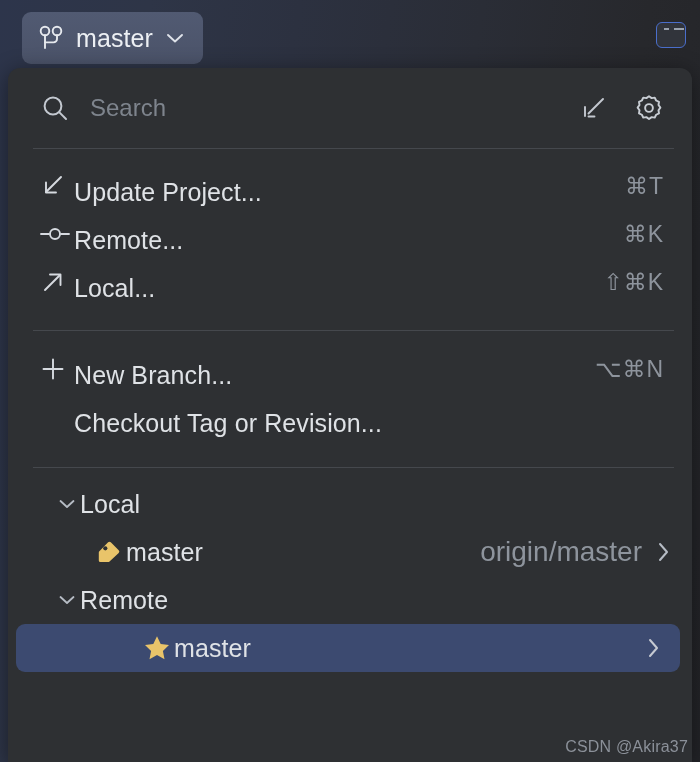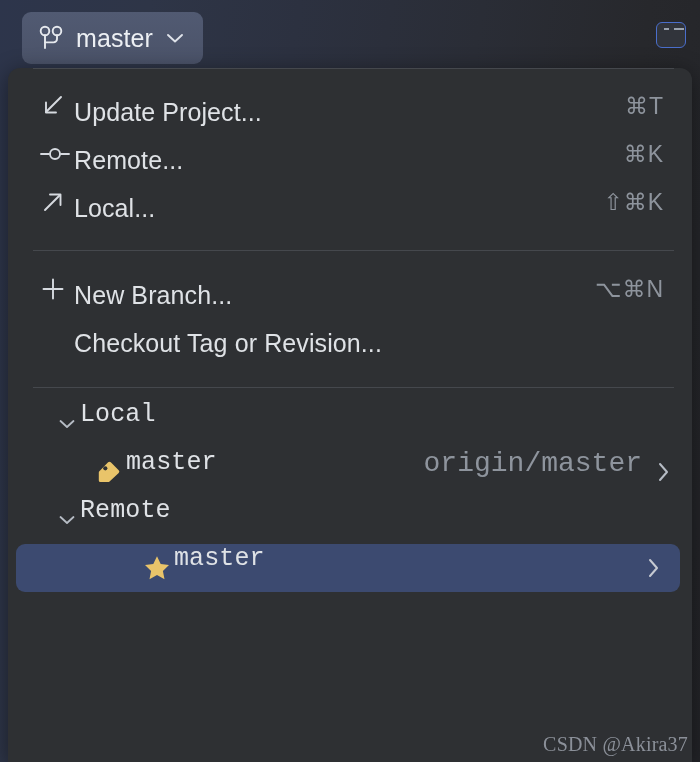--- a/index.html
+++ b/index.html
@@ -145,24 +145,24 @@
     white-space: nowrap;
   }
 
   .grp-a { padding-top: 13px; }
   .grp-b { padding-top: 14px; }
   .grp-c { padding-top: 12px; }
 
   
   .tree {
     display: flex;
+    align-items: center;
     height: 48px;
     cursor: default;
     padding-right: 20px;
-    font-family: Liberation Mono, monospace;
   }
   .tree .chev {
     width: 26px;
     flex: 0 0 26px;
     display: flex;
     align-items: center;
     justify-content: center;
   }
   .tree .node-ico {
     width: 34px;
@@ -194,25 +194,24 @@
     margin: 0 12px 0 8px;
     padding-left: 124px;
     padding-right: 18px;
   }
 
   
   #watermark {
     position: absolute;
     right: 12px;
     bottom: 6px;
-    font-size: 20px;
+    font-size: 16px;
     color: #8b9099;
     z-index: 20;
     letter-spacing: .2px;
-    font-family: Liberation Serif, serif;
   }
 
   svg { display: block; }
 </style>
 </head>
 <body>
 
 <div id="backdrop"></div>
 
 <div id="branch-button">
@@ -231,20 +230,45 @@
     </svg>
   </span>
 </div>
 
 <div id="terminal-toggle">
   <span class="dashes"></span>
 </div>
 
 <div id="popup">
 
+  <div id="search-row">
+    <div id="search-input-wrap">
+      <span class="hdr-icon">
+        <svg width="30" height="30" viewBox="0 0 30 30">
+          <circle cx="13" cy="13" r="8.4" fill="none" stroke="#c3c8d0" stroke-width="2"></circle>
+          <path d="M19.4 19.4 L26 26" fill="none" stroke="#c3c8d0" stroke-width="2" stroke-linecap="round"></path>
+        </svg>
+      </span>
+      <span id="search-placeholder">Search</span>
+    </div>
+    <div id="search-actions">
+      <span class="hdr-icon">
+        <svg width="28" height="28" viewBox="0 0 28 28">
+          <path d="M23 5 L8.5 19.5" fill="none" stroke="#c3c8d0" stroke-width="1.9" stroke-linecap="round"></path>
+          <path d="M5 13 L5 22.5 L14.5 22.5" fill="none" stroke="#c3c8d0" stroke-width="1.9" stroke-linecap="round" stroke-linejoin="round" stroke-dasharray="9 4"></path>
+        </svg>
+      </span>
+      <span class="hdr-icon">
+        <svg width="30" height="30" viewBox="0 0 24 24">
+          <path d="M12 2.6 l2.1 1.5 2.5-.4 1.1 2.3 2.3 1.1 -.4 2.5 1.5 2.1 -1.5 2.1 .4 2.5 -2.3 1.1 -1.1 2.3 -2.5-.4 -2.1 1.5 -2.1-1.5 -2.5 .4 -1.1-2.3 -2.3-1.1 .4-2.5 -1.5-2.1 1.5-2.1 -.4-2.5 2.3-1.1 1.1-2.3 2.5 .4 Z" fill="none" stroke="#c8cdd4" stroke-width="1.55" stroke-linejoin="round"></path>
+          <circle cx="12" cy="12" r="3.1" fill="none" stroke="#c8cdd4" stroke-width="1.55"></circle>
+        </svg>
+      </span>
+    </div>
+  </div>
 
   <div class="sep"></div>
 
   <div class="grp-a">
 
     <div class="act">
       <span class="ico">
         <svg width="26" height="26" viewBox="0 0 26 26">
           <path d="M21 4 L6 19" fill="none" stroke="#d6dae0" stroke-width="1.9" stroke-linecap="round"></path>
           <path d="M6 9.5 L6 19.5 L16 19.5" fill="none" stroke="#d6dae0" stroke-width="1.9" stroke-linecap="round" stroke-linejoin="round"></path>

